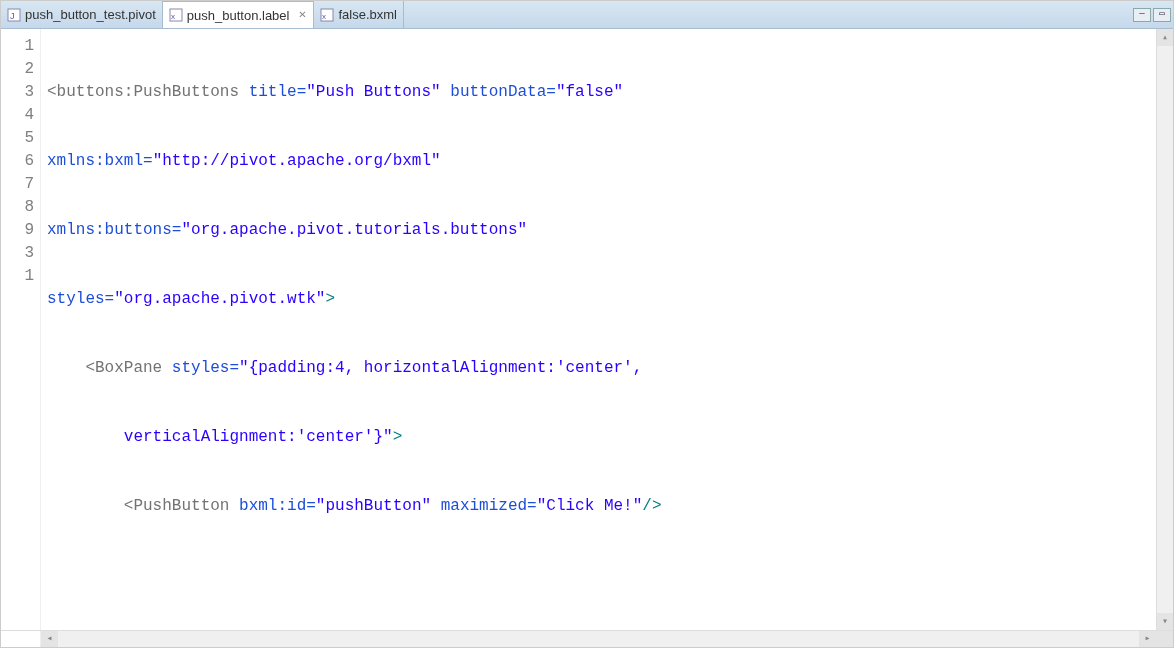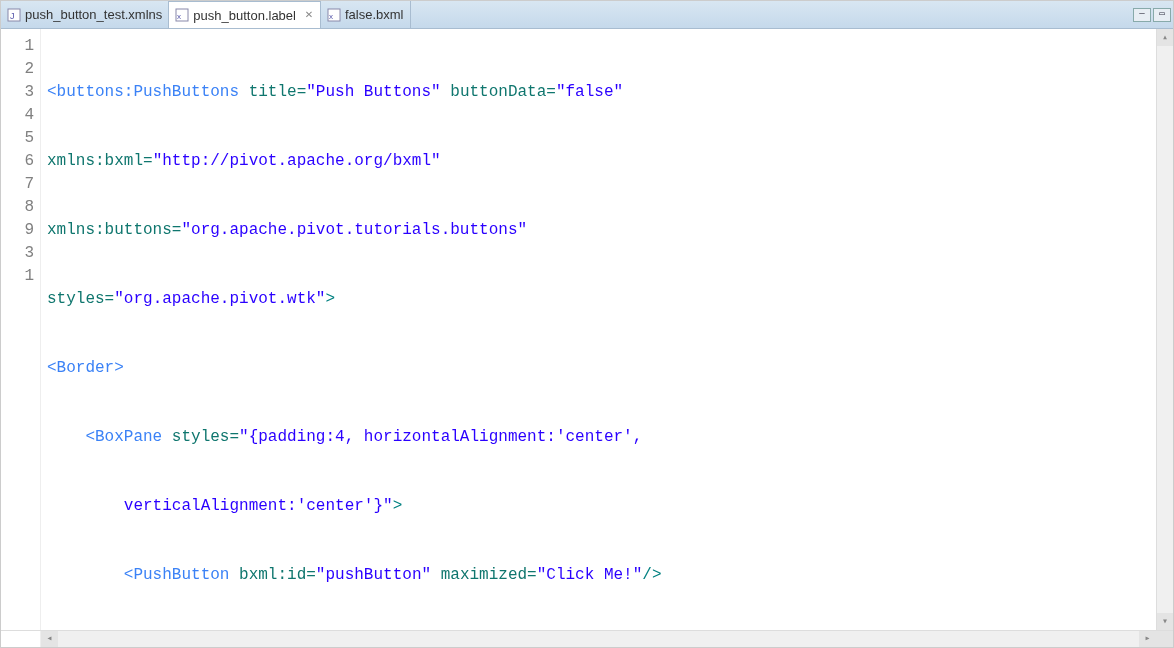--- a/index.html
+++ b/index.html
@@ -87,22 +87,22 @@
   }
   .code {
     flex: 1;
     padding: 6px 0 0 6px;
     font-size: 16px;
     line-height: 23px;
     overflow: hidden;
     white-space: pre;
   }
   .code .line { height: 23px; }
-  .t-tag   { color: #3b82f6; }
-  .t-attr  { color: #0f766e; }
+  .t-tag   { color: #737373; }
+  .t-attr  { color: #1d4ed8; }
   .t-str   { color: #2a00ff; }
   .t-punc  { color: #008080; }
   .vscroll {
     width: 17px;
     background: #f0f0f0;
     border-left: 1px solid #ddd;
     position: relative;
   }
   .vscroll .arrow {
     position: absolute;
@@ -137,21 +137,21 @@
 <body>
 
 <div class="tab-bar">
   <div class="tab">
     <span class="file-icon">
       <svg viewBox="0 0 14 14">
           <rect x="1" y="1" width="12" height="12" fill="#fff" stroke="#88a"></rect>
           <text x="3" y="11" font-size="9" fill="#55a">J</text>
         </svg>
     </span>
-    <span>push_button_test.xmlns</span>
+    <span>push_button_test.pivot</span>
   </div>
   <div class="tab active">
     <span class="file-icon">
       <svg viewBox="0 0 14 14">
           <rect x="1" y="1" width="12" height="12" fill="#fff" stroke="#88a"></rect>
           <text x="2" y="11" font-size="8" fill="#55a">x</text>
         </svg>
     </span>
     <span>push_button.label</span>
     <span class="close">✕</span>
@@ -185,21 +185,20 @@
     <div>9</div>
     <div>3</div>
     <div>1</div>
   </div>
 
   <div class="code">
     <div class="line"><span class="t-tag">&lt;buttons:PushButtons</span><span class="t-attr"> title=</span><span class="t-str">"Push Buttons"</span><span class="t-attr"> buttonData=</span><span class="t-str">"false"</span></div>
     <div class="line"><span class="t-attr">xmlns:bxml=</span><span class="t-str">"http://pivot.apache.org/bxml"</span></div>
     <div class="line"><span class="t-attr">xmlns:buttons=</span><span class="t-str">"org.apache.pivot.tutorials.buttons"</span></div>
     <div class="line"><span class="t-attr">styles=</span><span class="t-str">"org.apache.pivot.wtk"</span><span class="t-punc">&gt;</span></div>
-    <div class="line"><span class="t-tag">&lt;Border&gt;</span></div>
     <div class="line"><span>    </span><span class="t-tag">&lt;BoxPane</span><span class="t-attr"> styles=</span><span class="t-str">"{padding:4, horizontalAlignment:'center',</span></div>
     <div class="line"><span>        </span><span class="t-str">verticalAlignment:'center'}"</span><span class="t-punc">&gt;</span></div>
     <div class="line"><span>        </span><span class="t-tag">&lt;PushButton</span><span class="t-attr"> bxml:id=</span><span class="t-str">"pushButton"</span><span class="t-attr"> maximized=</span><span class="t-str">"Click Me!"</span><span class="t-punc">/&gt;</span></div>
     
     
     
   </div>
 
   <div class="vscroll">
     <div class="arrow up">▴</div>

